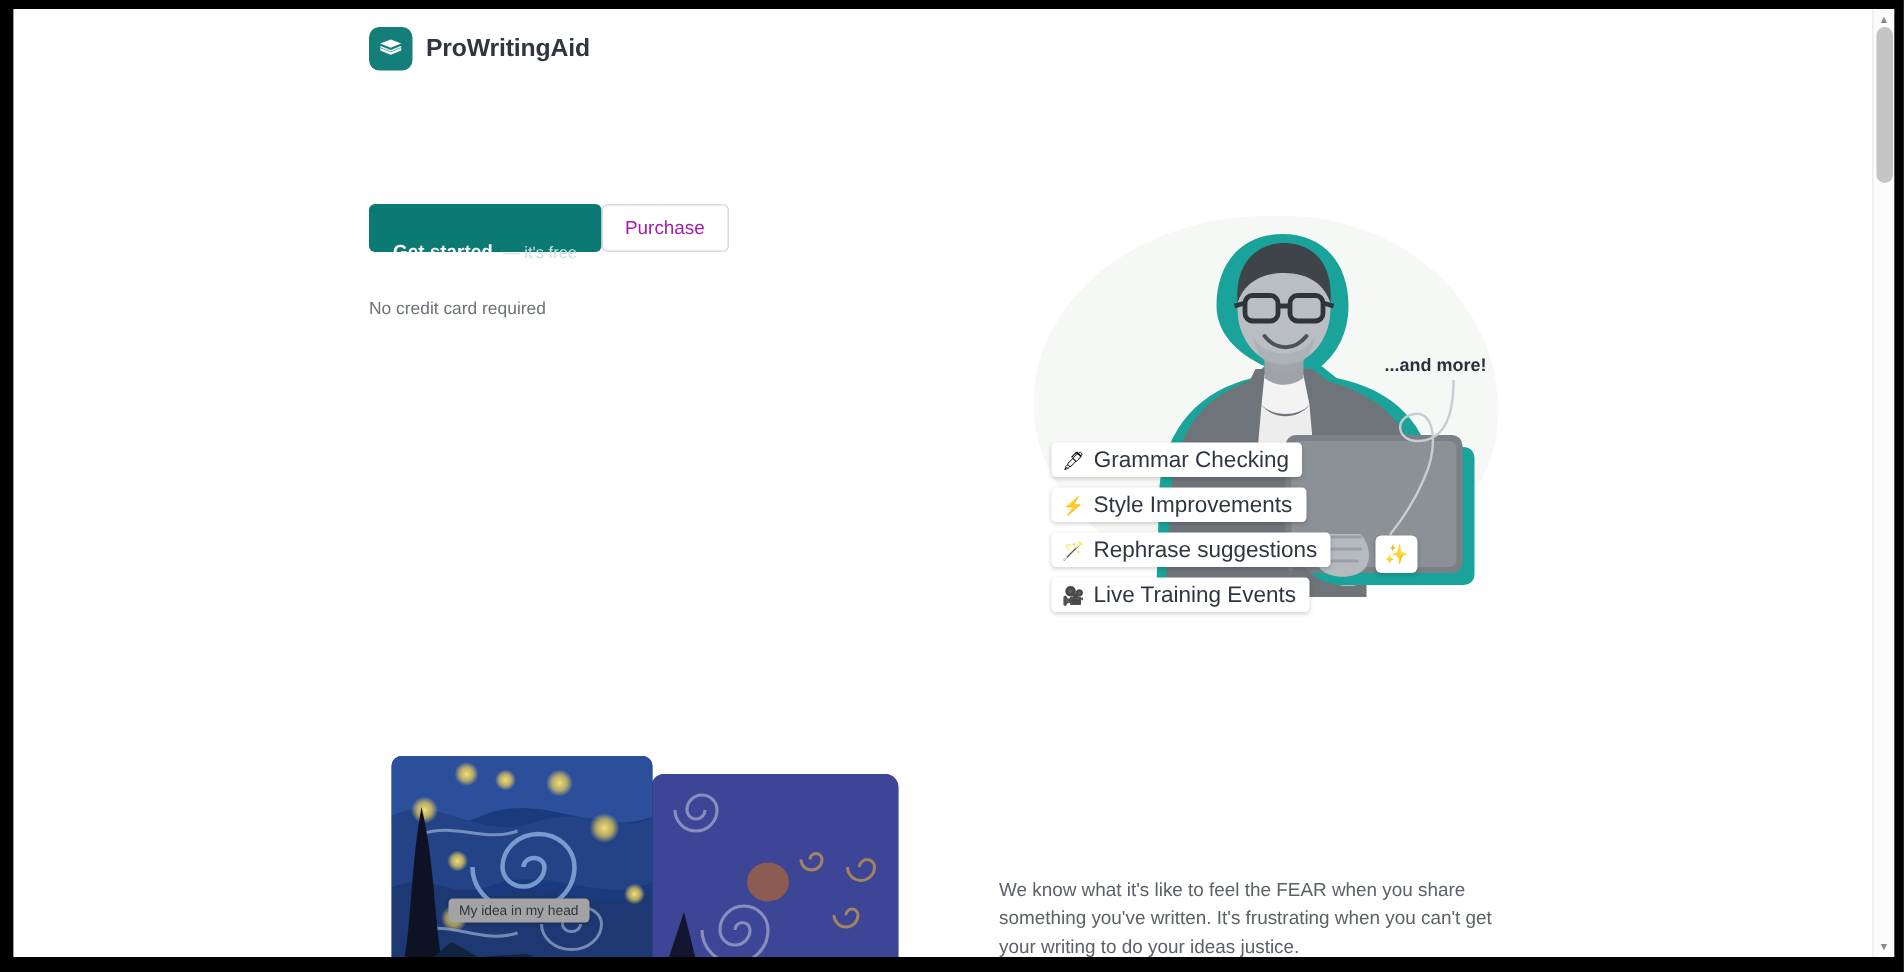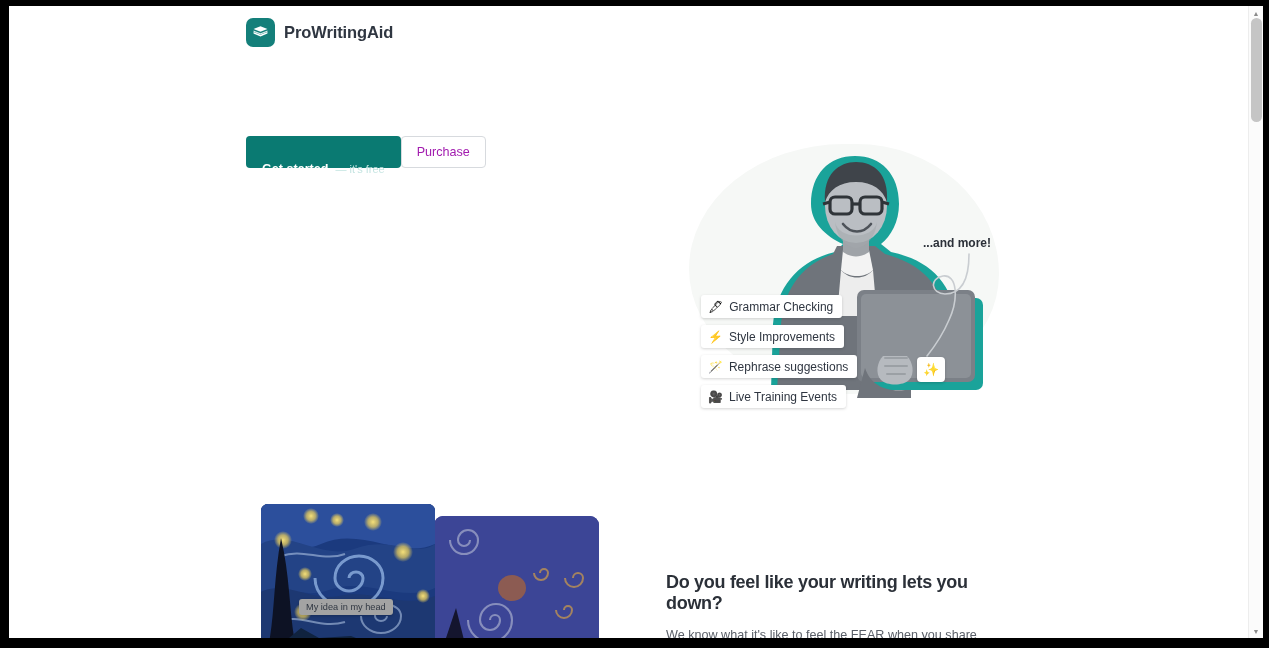--- a/index.html
+++ b/index.html
@@ -221,21 +221,21 @@
     position: absolute;
     background: #ffffff;
     border-radius: 3px;
     box-shadow: 0 1px 3px rgba(0,0,0,0.17);
     height: 23px;
     display: flex; align-items: center; gap: 6px;
     padding: 0 9px 0 7px;
     white-space: nowrap;
   }
   .feature-chip-label {
-    font-size: 12px;
+    font-size: 15px;
     color: #2f3641;
   }
   .feature-chip-icon { font-size: 12px; line-height: 1; }
   #chip-grammar   { left: 32px; top: 183px; }
   #chip-style     { left: 32px; top: 213px; }
   #chip-rephrase  { left: 32px; top: 243px; }
   #chip-events    { left: 32px; top: 273px; }
 
   #sparkle-chip {
     position: absolute;
@@ -343,20 +343,21 @@
         <div id="hero-copy">
 
           <div id="hero-cta-row">
             <button id="get-started-button">
               <span id="get-started-label">Get started</span>
               <span id="get-started-sublabel">— it's free</span>
             </button>
             <button id="purchase-button">Purchase</button>
           </div>
 
+          <p id="no-credit-note">No credit card required</p>
         </div>
 
         <div id="hero-illustration">
 
           <div id="hero-blob"></div>
 
           <svg id="hero-person-svg" viewBox="0 0 280 300">
 
             <path d="M96 86 C96 56 114 38 140 38 C166 38 184 56 184 86 C184 104 176 118 166 126
                      L176 134 C214 142 238 164 242 206 L246 272 L56 272 L58 206
@@ -480,21 +481,20 @@
 
             <path d="M6 148 C14 116 12 78 20 34 C30 76 28 116 36 148 Z" fill="#0d1224"></path>
 
             <path d="M0 134 L28 134 L40 124 L58 134 L90 132 L110 140 L174 138 L174 148 L0 148 Z" fill="#10233f"></path>
           </svg>
         </div>
 
         <div id="starry-caption">My idea in my head</div>
 
         <div id="section-two-copy">
-          <h2 id="section-two-title">Do you feel like your writing lets you down?</h2>
           <p id="section-two-body">We know what it's like to feel the FEAR when you share something you've written. It's frustrating when you can't get your writing to do your ideas justice.</p>
         </div>
 
       </section>
 
     </div>
 
     <div id="scrollbar-track">
       <div id="scrollbar-up-arrow">▲</div>
       <div id="scrollbar-thumb"></div>

